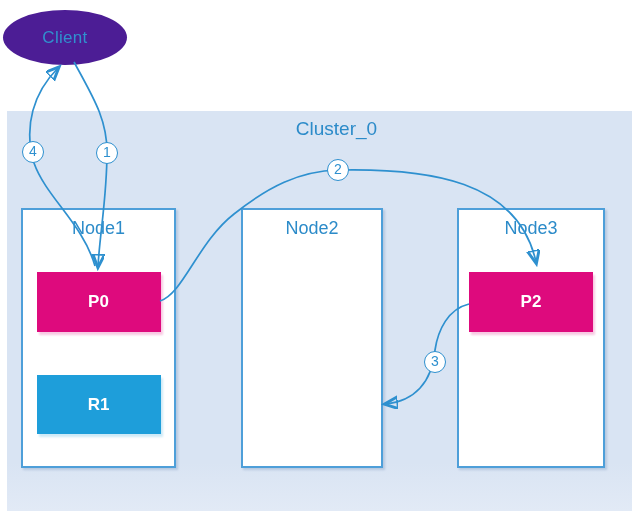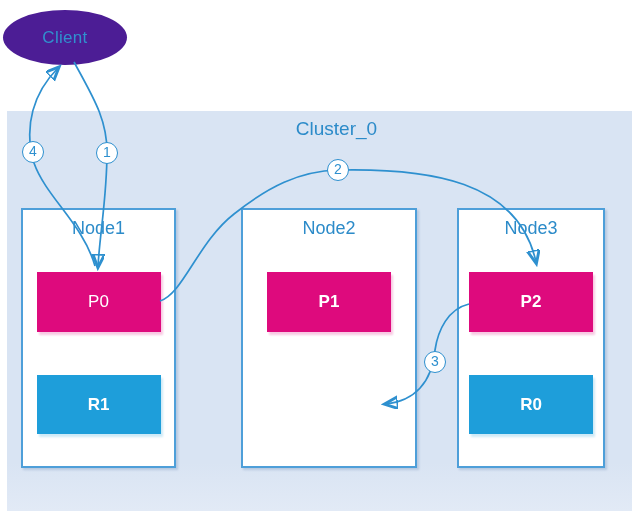--- a/index.html
+++ b/index.html
@@ -29,31 +29,31 @@
     position:absolute;top:7px;left:0;width:100%;text-align:center;
     color:var(--c-label);font-size:19px;margin-left:17px;
   }
 
   .node{
     position:absolute;top:208px;height:260px;background:#fff;
     border:2px solid var(--c-nodeborder);box-sizing:border-box;
     box-shadow:2px 2px 2px rgba(90,130,175,.28);
   }
   .node-1{left:21px;width:155px;}
-  .node-2{left:241px;width:176px;}
+  .node-2{left:241px;width:142px;}
   .node-3{left:457px;width:148px;}
   .node-title{margin-top:8px;text-align:center;color:var(--c-label);font-size:18px;}
 
   .shard{
     position:absolute;left:50%;transform:translateX(-50%);width:124px;
     color:#fff;font-size:17px;display:flex;align-items:center;justify-content:center;font-weight:bold;
   }
   .shard.primary{top:62px;height:60px;background:var(--c-primary);
     box-shadow:2px 3px 2px rgba(222,10,125,.22);font-weight:700;}
-  .node-1 .shard.primary{font-weight:400;text-align:center;}
+  .node-1 .shard.primary{font-weight:700;text-align:center;}
   .shard.replica{top:165px;height:59px;background:var(--c-replica);
     box-shadow:2px 3px 2px rgba(30,158,218,.22);}
 
   svg.arrows{position:absolute;left:0;top:0;width:640px;height:516px;pointer-events:none;}
   svg.arrows path{stroke:var(--c-arrow);stroke-width:1.7;fill:none;}
 
   .step{
     position:absolute;width:22px;height:22px;border-radius:50%;
     background:#fff;border:1.5px solid var(--c-arrow);box-sizing:border-box;
     color:var(--c-arrow);font-size:14px;line-height:19px;text-align:center;
@@ -77,27 +77,25 @@
   </div>
 
   <div class="node node-1">
     <div class="node-title">Node1</div>
     <div class="shard primary">P0</div>
     <div class="shard replica">R1</div>
   </div>
 
   <div class="node node-2">
     <div class="node-title">Node2</div>
-    <div class="shard primary">P1</div>
   </div>
 
   <div class="node node-3">
     <div class="node-title">Node3</div>
     <div class="shard primary">P2</div>
-    <div class="shard replica">R0</div>
   </div>
 
   <svg class="arrows" viewBox="0 0 640 516">
     <defs>
       <marker id="ah" markerWidth="10" markerHeight="9" refX="7" refY="3.5" orient="auto">
         <path d="M0,0 L8,3.5 L0,7 Z" fill="#2E90CF" stroke="none"></path>
       </marker>
     </defs>
     <path d="M 74,62 C 93,97 107,119 107,152 C 107,196 100,232 98,266" marker-end="url(#ah)"></path>
     <path d="M 95,266 C 83,224 46,197 34,163 C 23,126 34,92 58,68" marker-end="url(#ah)"></path>

